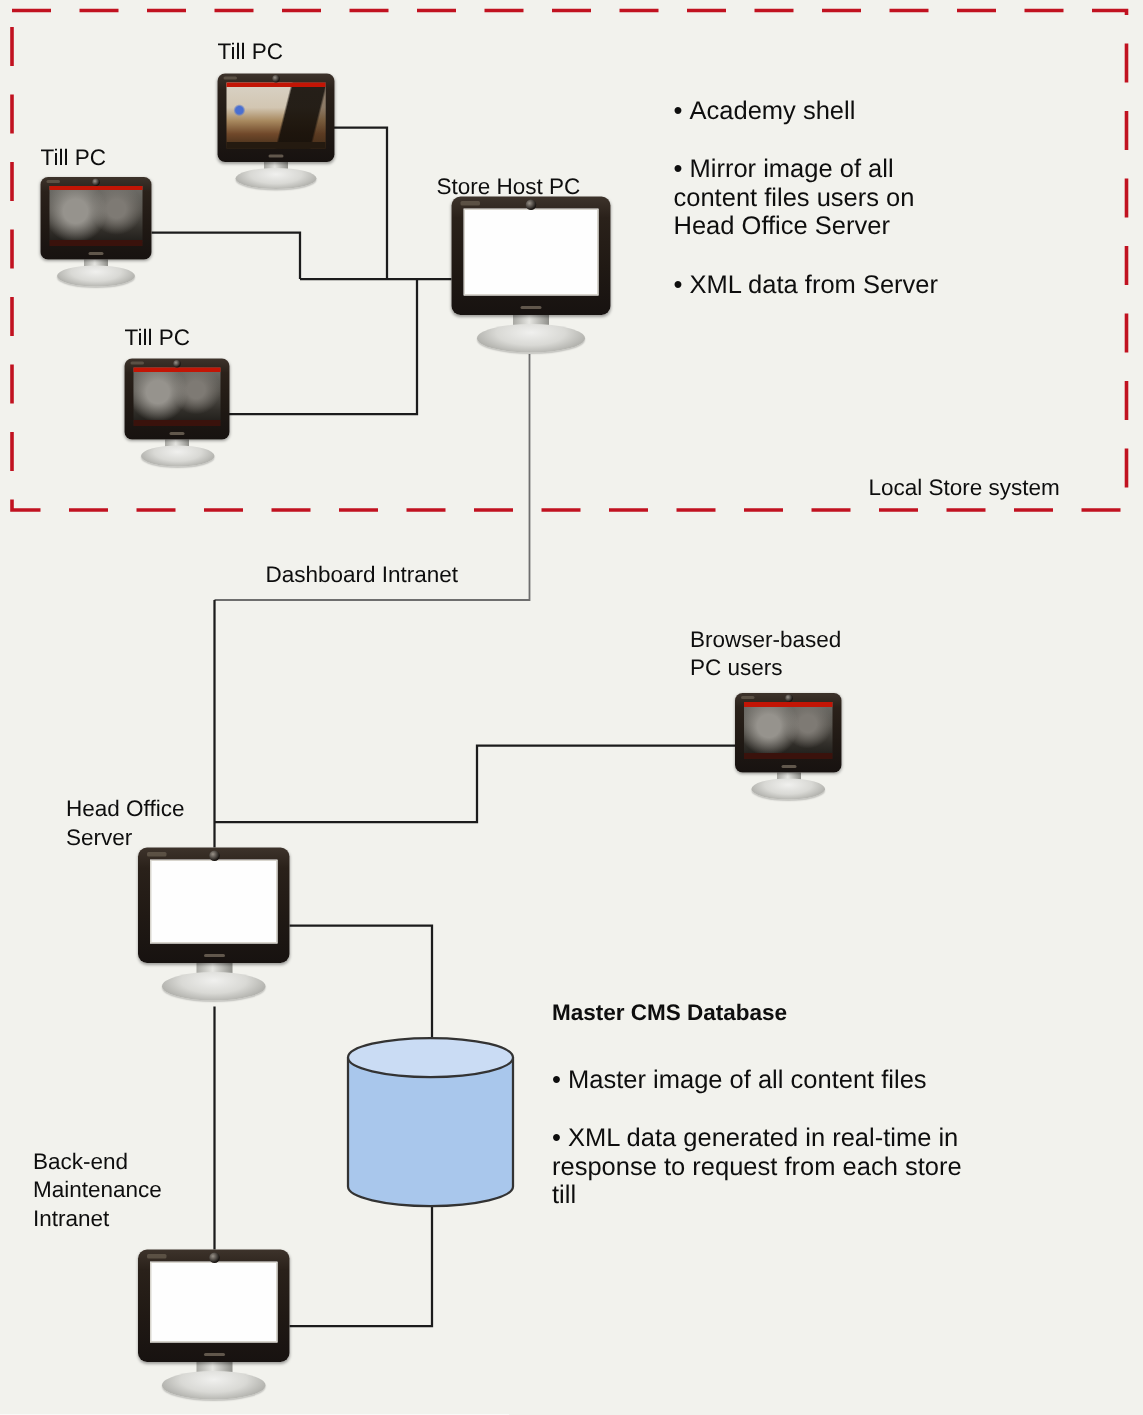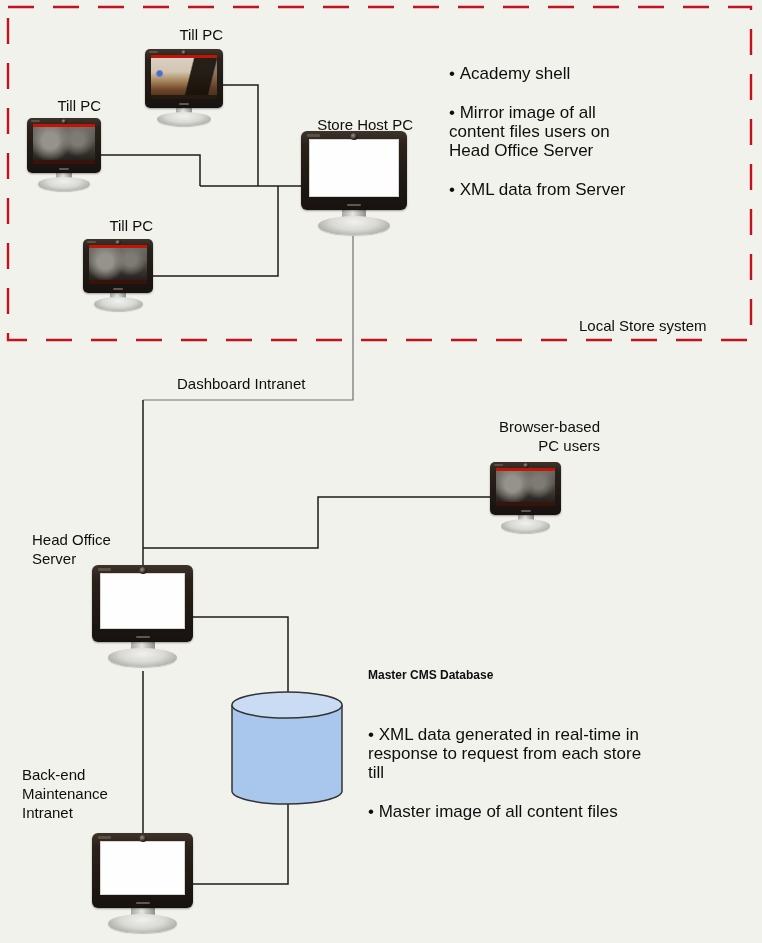--- a/index.html
+++ b/index.html
@@ -62,25 +62,25 @@
   .m-lg .neck{width:24px;height:13px;}
   .m-sm .neck{width:16px;height:9px;}
   .foot{margin:0 auto;border-radius:50%;
     background:radial-gradient(ellipse at 50% 30%,#f0f0ee 0%,#d9d9d5 45%,#a5a5a0 85%,#8f8f8a 100%);
     box-shadow:0 1px 1px rgba(0,0,0,.2);}
   .m-lg .foot{width:68%;height:19px;margin-top:-7px;}
   .m-sm .foot{width:70%;height:14px;margin-top:-5px;}
 
   
   .lbl{position:absolute;font-size:15px;line-height:19px;white-space:pre-line;}
-  .lbl.center{text-align:right;}
+  .lbl.center{text-align:left;}
   .bullets{position:absolute;}
   .bullet{font-size:17px;line-height:19px;margin-bottom:20px;}
   .bullet::before{content:"\2022\00a0";}
-  .cms-title{font-weight:bold;font-size:12px;line-height:19px;margin-bottom:40px;}
+  .cms-title{font-weight:bold;font-size:15px;line-height:19px;margin-bottom:25px;}
 </style>
 </head>
 <body>
 
 <div class="stage">
 
   <svg class="overlay" width="762" height="943" viewBox="0 0 762 943">
     <rect class="dashed" x="8" y="7" width="743" height="333"></rect>
     <path class="wire" d="M101 155 H200 V186"></path>
     <path class="wire" d="M221 85 H258 V186"></path>
@@ -176,31 +176,31 @@
   </div>
 
   <div class="lbl center" style="left:145px;top:25px;width:78px">Till PC</div>
   <div class="lbl center" style="left:27px;top:96px;width:74px">Till PC</div>
   <div class="lbl center" style="left:83px;top:216px;width:70px">Till PC</div>
   <div class="lbl center" style="left:291px;top:115px;width:122px">Store Host PC</div>
   <div class="lbl" style="left:579px;top:316px">Local Store system</div>
   <div class="lbl" style="left:177px;top:374px">Dashboard Intranet</div>
   <div class="lbl center" style="left:460px;top:417px;width:140px">Browser-based
 PC users</div>
-  <div class="lbl" style="left:32px;top:530px">Head Office
+  <div class="lbl" style="left:44px;top:530px">Head Office
 Server</div>
   <div class="lbl" style="left:22px;top:765px">Back-end
 Maintenance
 Intranet</div>
 
   <div class="bullets" style="left:449px;top:64px;width:198px">
     <div class="bullet">Academy shell</div>
     <div class="bullet">Mirror image of all content files users on Head Office Server</div>
     <div class="bullet">XML data from Server</div>
   </div>
 
   <div class="bullets" style="left:368px;top:666px;width:278px">
     <div class="cms-title">Master CMS Database</div>
+    <div class="bullet">Master image of all content files</div>
     <div class="bullet">XML data generated in real-time in response to request from each store till</div>
-    <div class="bullet">Master image of all content files</div>
   </div>
 
 </div>
 
 </body></html>

